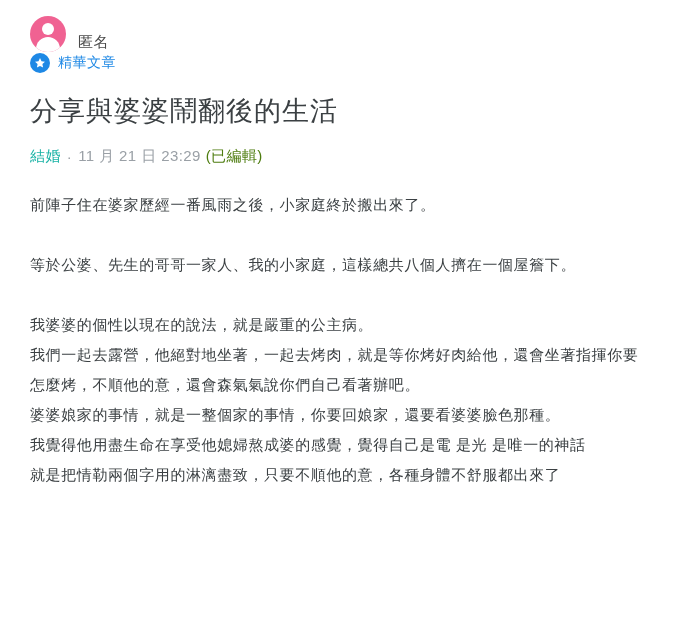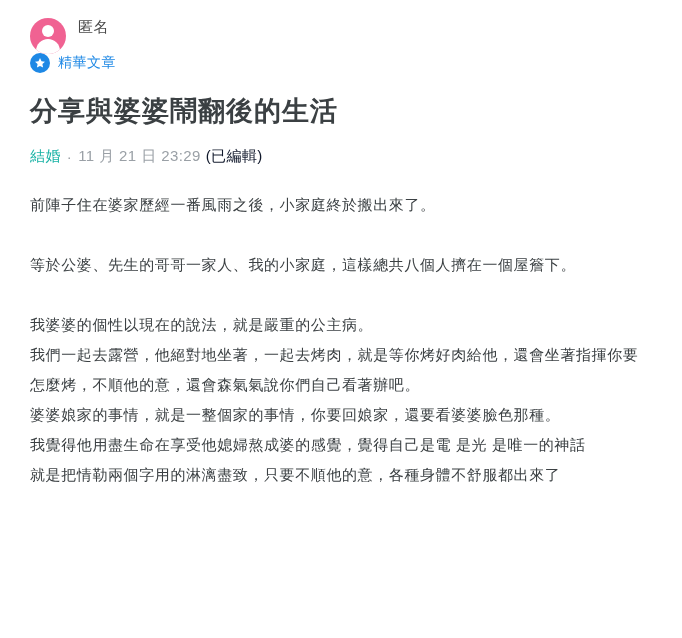--- a/index.html
+++ b/index.html
@@ -18,21 +18,21 @@
     position: relative;
     width: 682px;
     height: 638px;
     box-sizing: border-box;
     padding: 0 30px;
   }
 
   
   .author-row {
     display: flex;
-    align-items: flex-start;
+    align-items: flex-end;
     padding-top: 18px;
     height: 52px;
     box-sizing: border-box;
   }
   .avatar {
     width: 36px;
     height: 36px;
     border-radius: 50%;
     background: #f06292;
     position: relative;
@@ -87,21 +87,21 @@
     margin-left: 8px;
     font-size: 14px;
     color: #1e88e5;
     letter-spacing: 0.5px;
   }
 
   
   .title {
     margin-top: 20px;
     font-size: 27px;
-    font-weight: bold;
+    font-weight: normal;
     color: #3b4043;
     letter-spacing: 1px;
     line-height: 1.3;
   }
 
   
   .meta-row {
     font-size: 15px;
     color: #9aa0a6;
     letter-spacing: 0.4px;
@@ -110,21 +110,21 @@
     text-align: right;
   }
   .meta-tag {
     color: #1ab3a6;
   }
   .meta-sep {
     margin: 0 6px;
     color: #9aa0a6;
   }
   .meta-time { color: #9aa0a6; }
-  .meta-edited { color: #0f172a; margin-left: 5px; }
+  .meta-edited { color: #4d7c0f; margin-left: 5px; }
 
   
   .article {
     margin-top: 24px;
     font-size: 15px;
     line-height: 30px;
     color: #3b4043;
     letter-spacing: 0.6px;
   }
   .article p {

